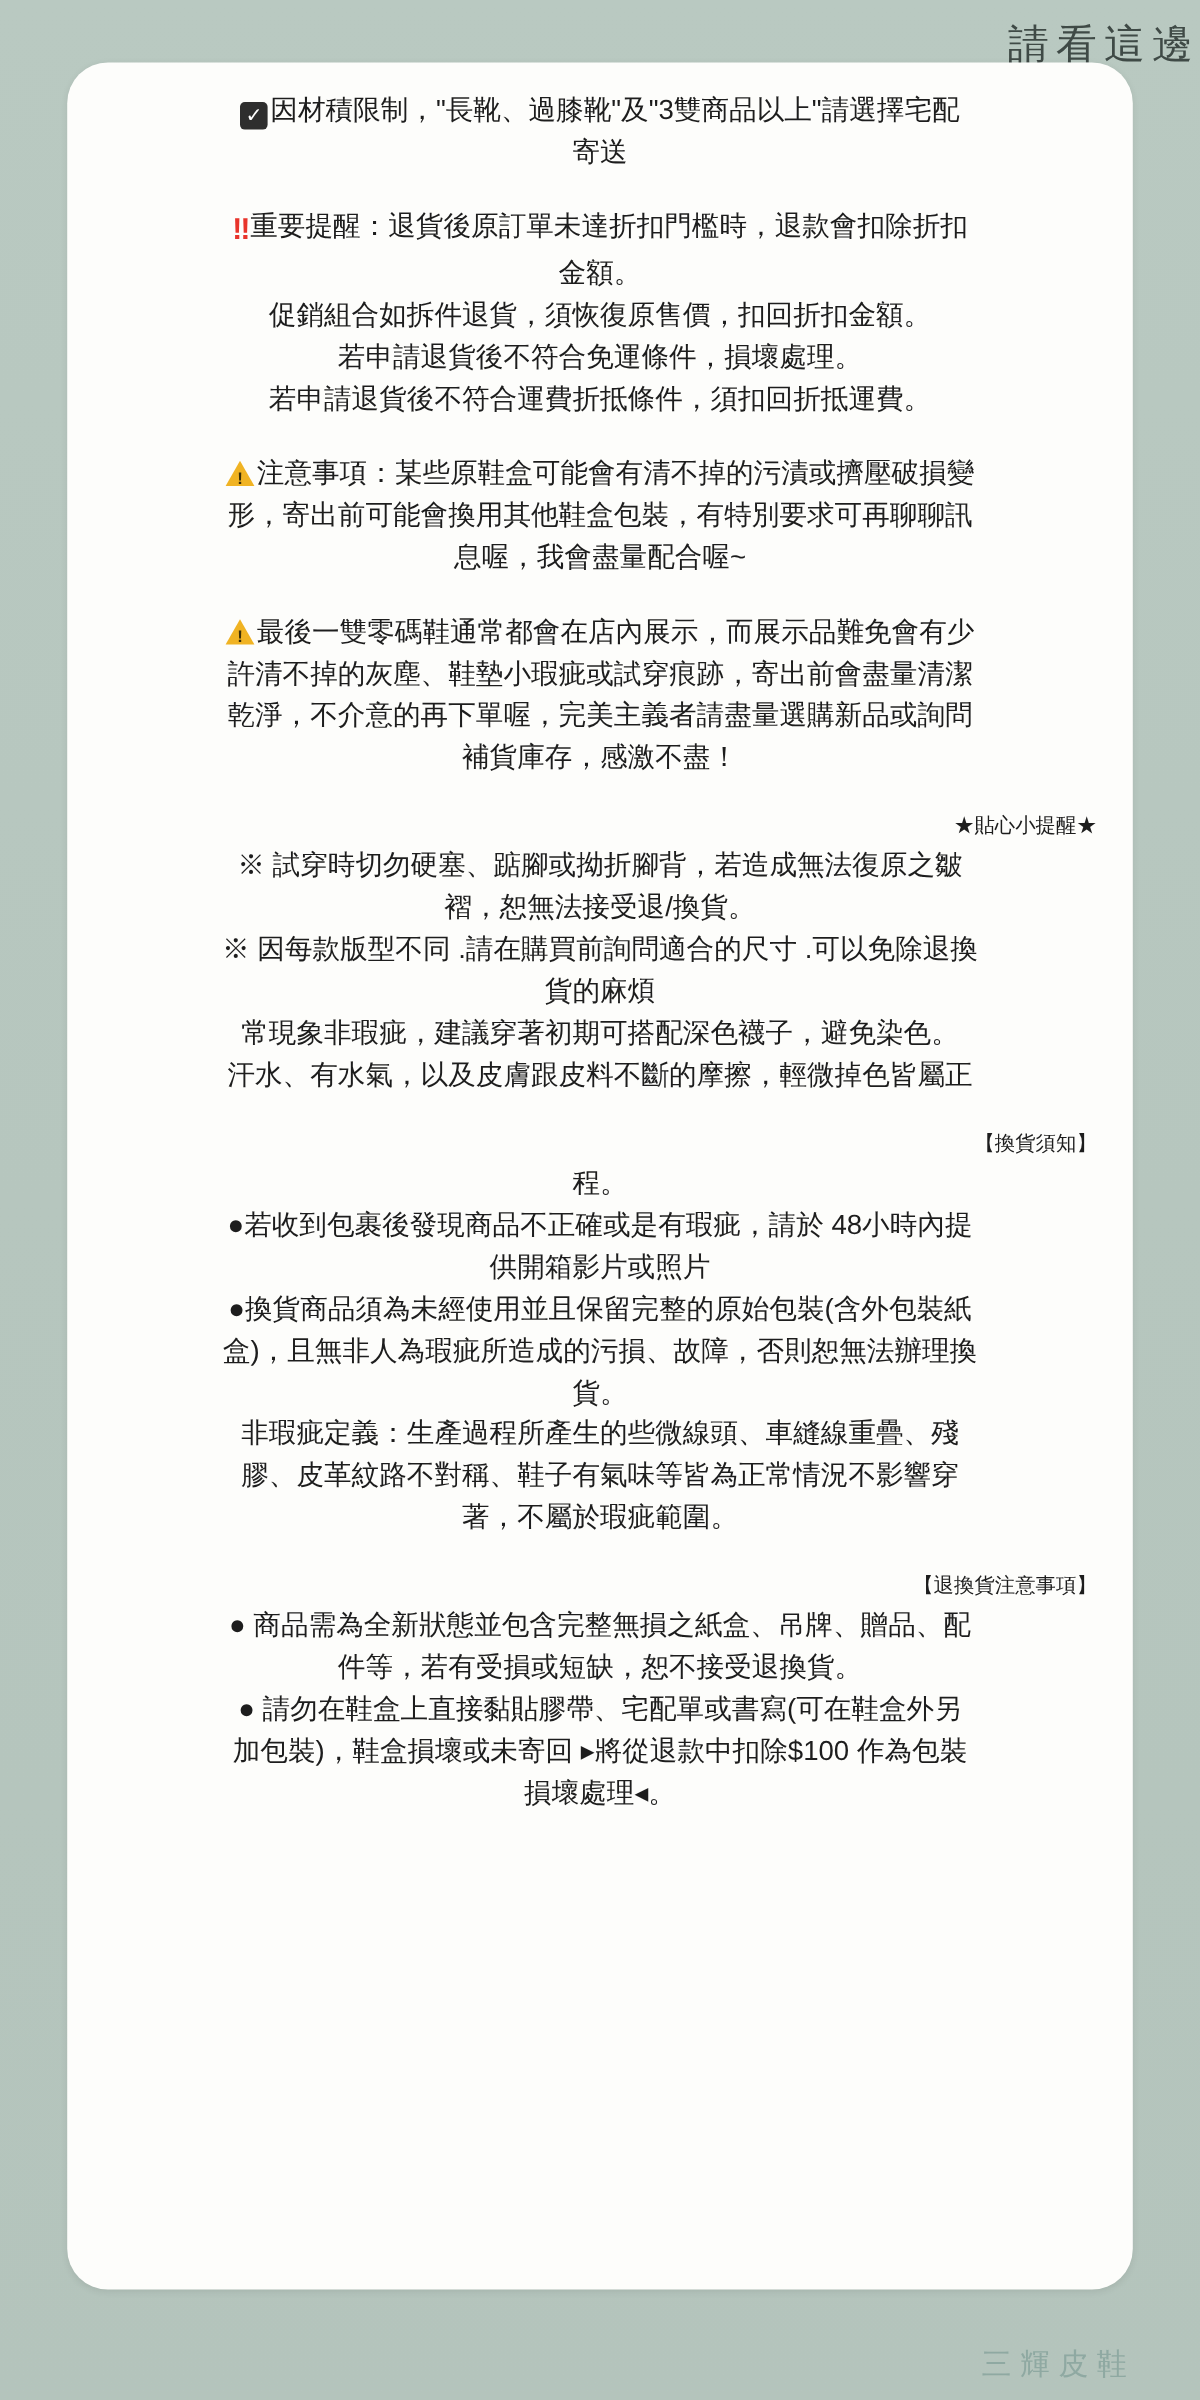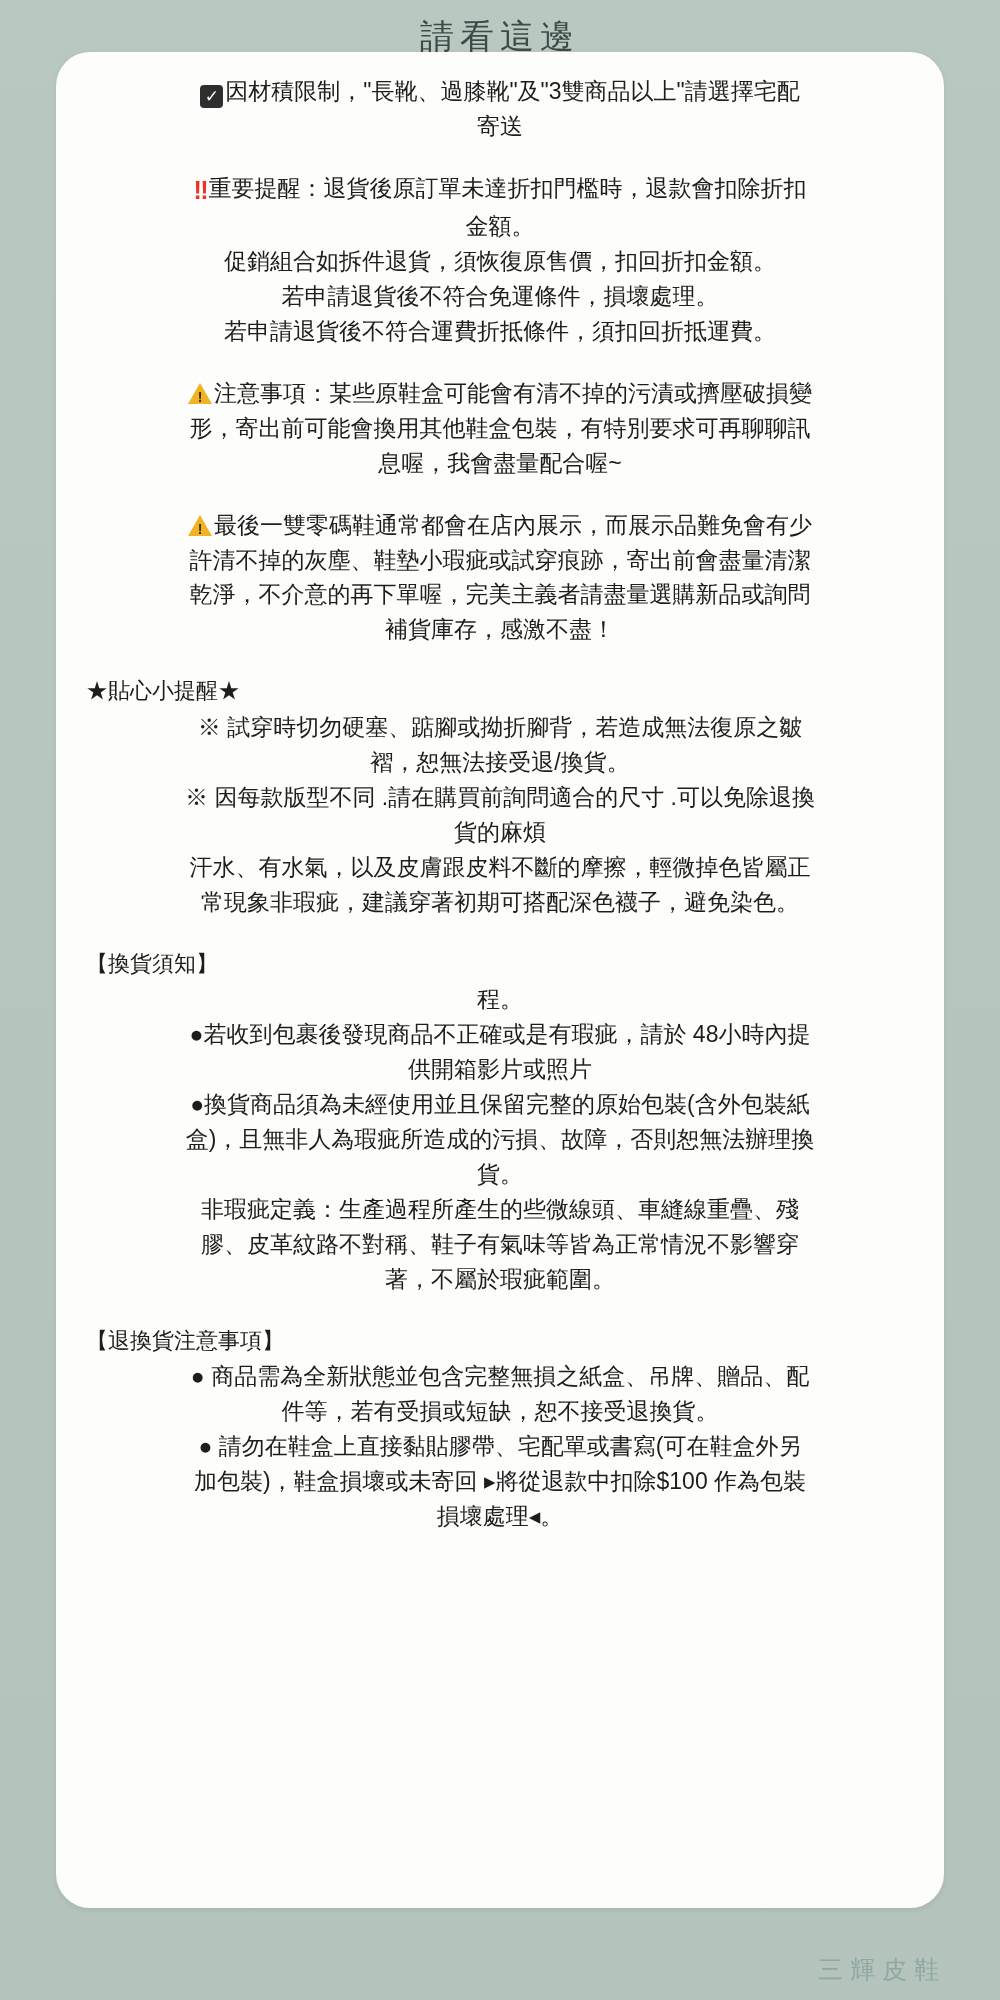--- a/index.html
+++ b/index.html
@@ -19,21 +19,21 @@
     height: 2000px;
     box-sizing: border-box;
     background: linear-gradient(180deg, #b9c9c1 0%, #b6c6be 50%, #b4c4bc 100%);
     overflow: hidden;
   }
   .page-title {
     position: absolute;
     top: 14px;
     left: 0;
     width: 1000px;
-    text-align: center;
+    text-align: right;
     font-size: 34px;
     letter-spacing: 6px;
     color: #3f4a46;
     font-family: "Liberation Serif", serif;
   }
   .card {
     position: absolute;
     top: 52px;
     left: 56px;
     width: 888px;
@@ -96,22 +96,22 @@
     color: #3a2e08;
   }
   .icon-bang {
     color: #e8342b;
     font-weight: bold;
     font-size: 25px;
     letter-spacing: -2px;
   }
   .sec-title {
     display: block;
-    text-align: left;
-    font-size: 22px;
+    text-align: right;
+    font-size: 17px;
     margin-bottom: 2px;
   }
   .brand {
     position: absolute;
     right: 54px;
     bottom: 14px;
     font-size: 25px;
     letter-spacing: 7px;
     color: #8fa9a2;
     font-family: "Liberation Serif", serif;
@@ -151,22 +151,22 @@
       <span class="line">乾淨，不介意的再下單喔，完美主義者請盡量選購新品或詢問</span>
       <span class="line">補貨庫存，感激不盡！</span>
     </div>
 
     <div class="block">
       <span class="sec-title">★貼心小提醒★</span>
       <span class="line">※ 試穿時切勿硬塞、踮腳或拗折腳背，若造成無法復原之皺</span>
       <span class="line">褶，恕無法接受退/換貨。</span>
       <span class="line">※ 因每款版型不同 .請在購買前詢問適合的尺寸 .可以免除退換</span>
       <span class="line">貨的麻煩</span>
+      <span class="line">常現象非瑕疵，建議穿著初期可搭配深色襪子，避免染色。</span>
       <span class="line">汗水、有水氣，以及皮膚跟皮料不斷的摩擦，輕微掉色皆屬正</span>
-      <span class="line">常現象非瑕疵，建議穿著初期可搭配深色襪子，避免染色。</span>
     </div>
 
     <div class="block">
       <span class="sec-title">【換貨須知】</span>
       <span class="line">程。</span>
       <span class="line">●若收到包裹後發現商品不正確或是有瑕疵，請於 48小時內提</span>
       <span class="line">供開箱影片或照片</span>
       <span class="line">●換貨商品須為未經使用並且保留完整的原始包裝(含外包裝紙</span>
       <span class="line">盒)，且無非人為瑕疵所造成的污損、故障，否則恕無法辦理換</span>
       <span class="line">貨。</span>

